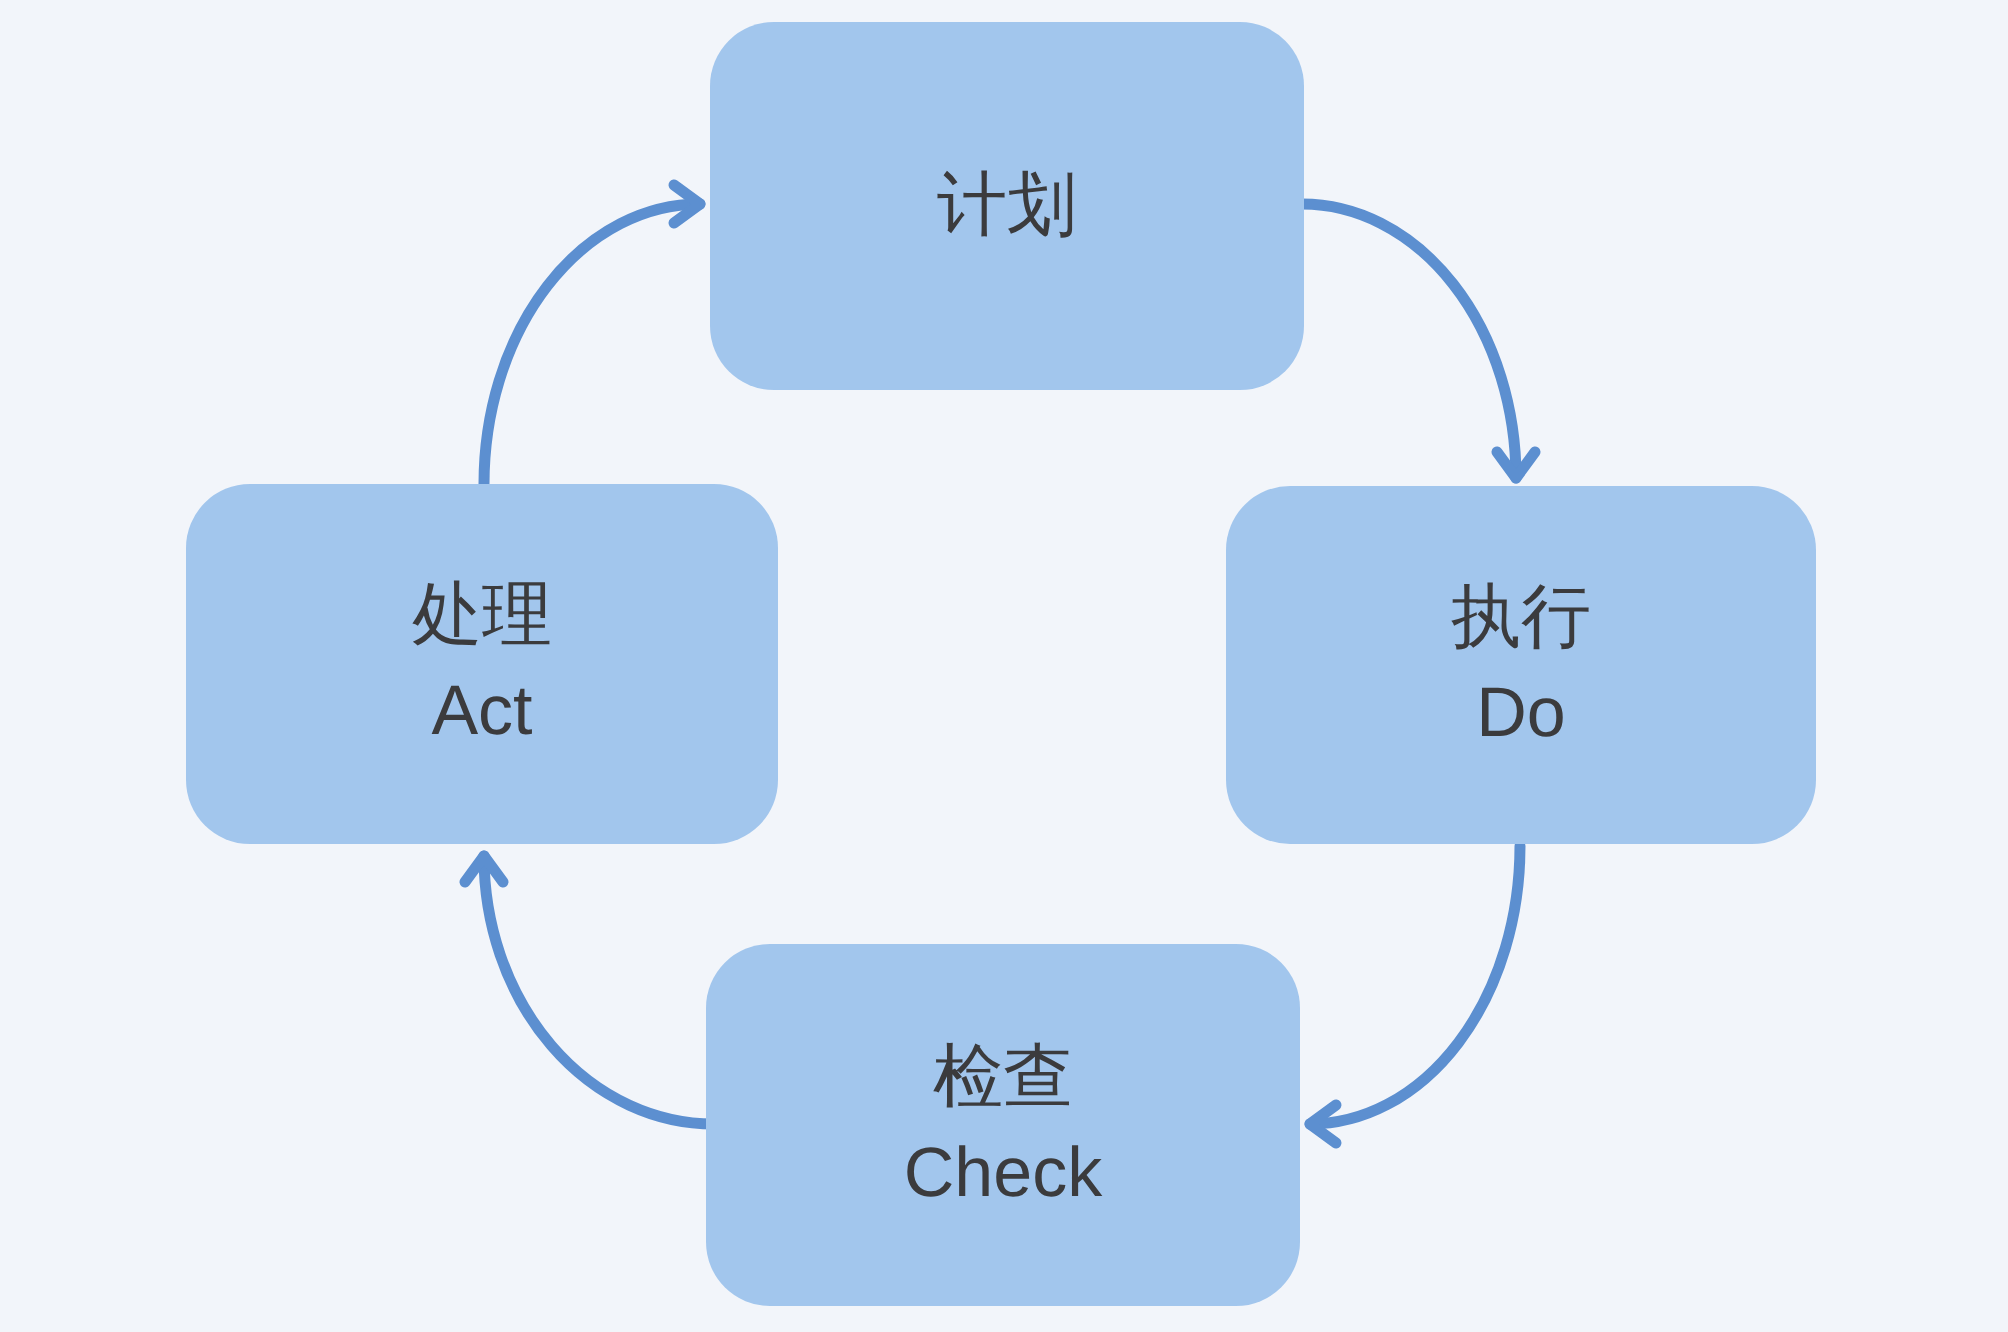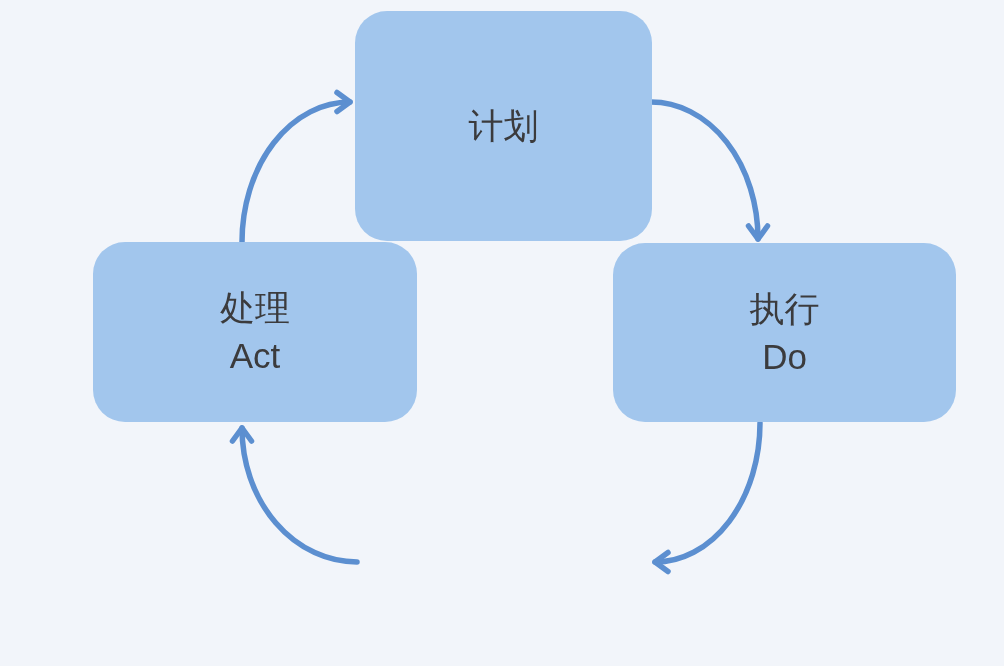--- a/index.html
+++ b/index.html
@@ -38,24 +38,24 @@
     justify-content: center;
     color: var(--text, #3b3b3d);
     text-align: center;
   }
   .node .line-zh,
   .node .line-en {
     font-size: 35px;
     line-height: 48px;
     white-space: nowrap;
   }
-  #node-plan  { left: 355px; top: 11px;  width: 297px; height: 230px; }
-  #node-do    { left: 613px; top: 243px; width: 343px; height: 179px; }
+  #node-plan  { left: 355px; top: 11px;  width: 297px; height: 184px; }
+  #node-do    { left: 613px; top: 243px; width: 295px; height: 179px; }
   #node-check { left: 353px; top: 472px; width: 297px; height: 181px; }
-  #node-act   { left: 93px;  top: 242px; width: 324px; height: 180px; }
+  #node-act   { left: 93px;  top: 242px; width: 296px; height: 180px; }
 </style>
 </head>
 <body>
 
 <div class="stage" style="--bg: #f2f5fa; --node-fill: #a2c6ed; --arrow: #5c8fd0; --text: #3b3b3d;">
 
   <svg class="arrows" viewBox="0 0 1004 666" aria-hidden="true">
     <defs>
       <marker id="chevron-head" markerUnits="userSpaceOnUse" markerWidth="40" markerHeight="40" refX="0" refY="0" orient="auto" overflow="visible">
         <path d="M -13 -9.5 L 0 0 L -13 9.5"></path>
@@ -69,19 +69,23 @@
 
   <div class="node" id="node-plan">
     <div class="line-zh">计划</div>
   </div>
 
   <div class="node" id="node-do">
     <div class="line-zh">执行</div>
     <div class="line-en">Do</div>
   </div>
 
+  <div class="node" id="node-check">
+    <div class="line-zh">检查</div>
+    <div class="line-en">Check</div>
+  </div>
 
   <div class="node" id="node-act">
     <div class="line-zh">处理</div>
     <div class="line-en">Act</div>
   </div>
 
 </div>
 
 </body></html>

